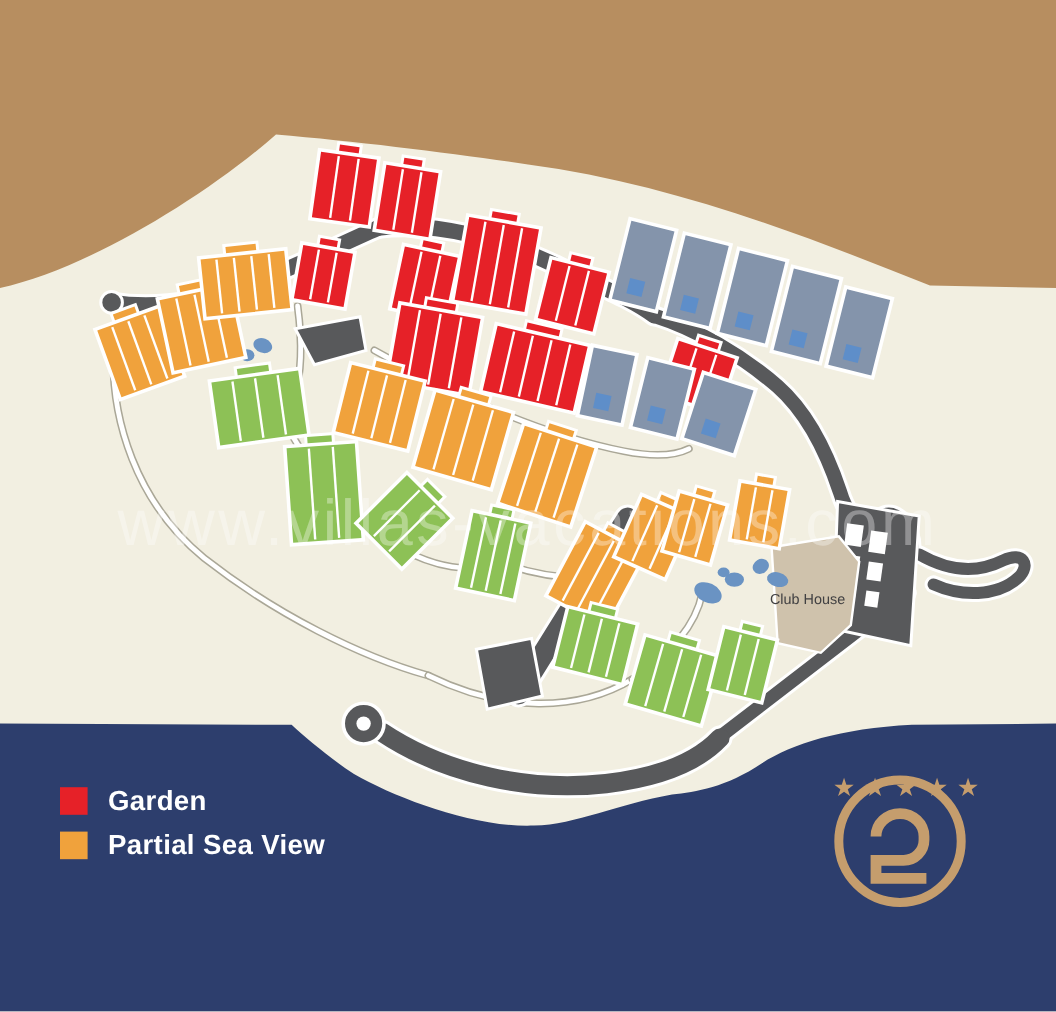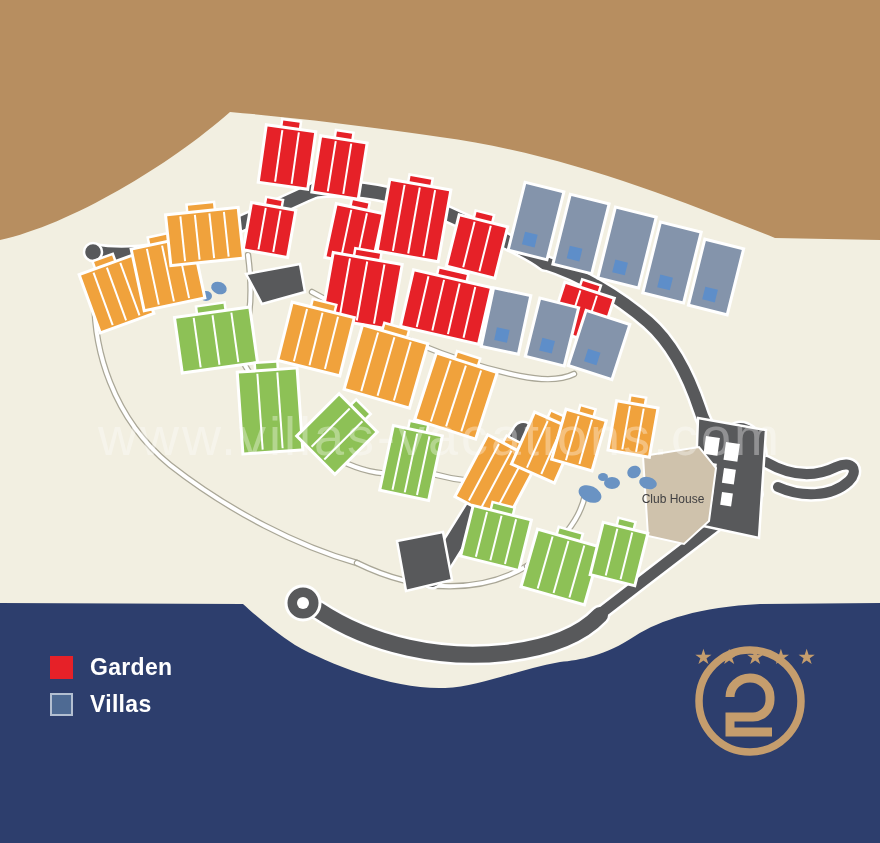--- a/index.html
+++ b/index.html
@@ -292,22 +292,22 @@
   </svg>
 
   <div class="watermark">www.villas-vacations.com</div>
 
   <div class="legend">
     <div class="legend-row">
       <span class="legend-swatch" style="background: rgb(230, 33, 40);"></span>
       <span class="legend-label">Garden</span>
     </div>
     <div class="legend-row">
-      <span class="legend-swatch" style="background: rgb(78, 106, 147); border: 2px solid rgb(179, 191, 209);"></span>
-      <span class="legend-label">Villas</span>
+      <span class="legend-swatch" style="background: rgb(240, 162, 60);"></span>
+      <span class="legend-label">Partial Sea View</span>
     </div>
   </div>
 
   <div class="logo">
     <svg width="126" height="122" viewBox="0 0 126 122">
       <circle cx="63" cy="60" r="51" fill="none" stroke="#c59d6d" stroke-width="7.5"></circle>
       <path d="M43,56 a20,19 0 0 1 40,0 v3 a17,17 0 0 1 -17,17 h-23 v15 h42" fill="none" stroke="#c59d6d" stroke-width="9" stroke-linejoin="miter"></path>
     </svg>
     <div class="logo-stars" style="color: rgb(197, 157, 109);">★★★★★</div>
   </div>

